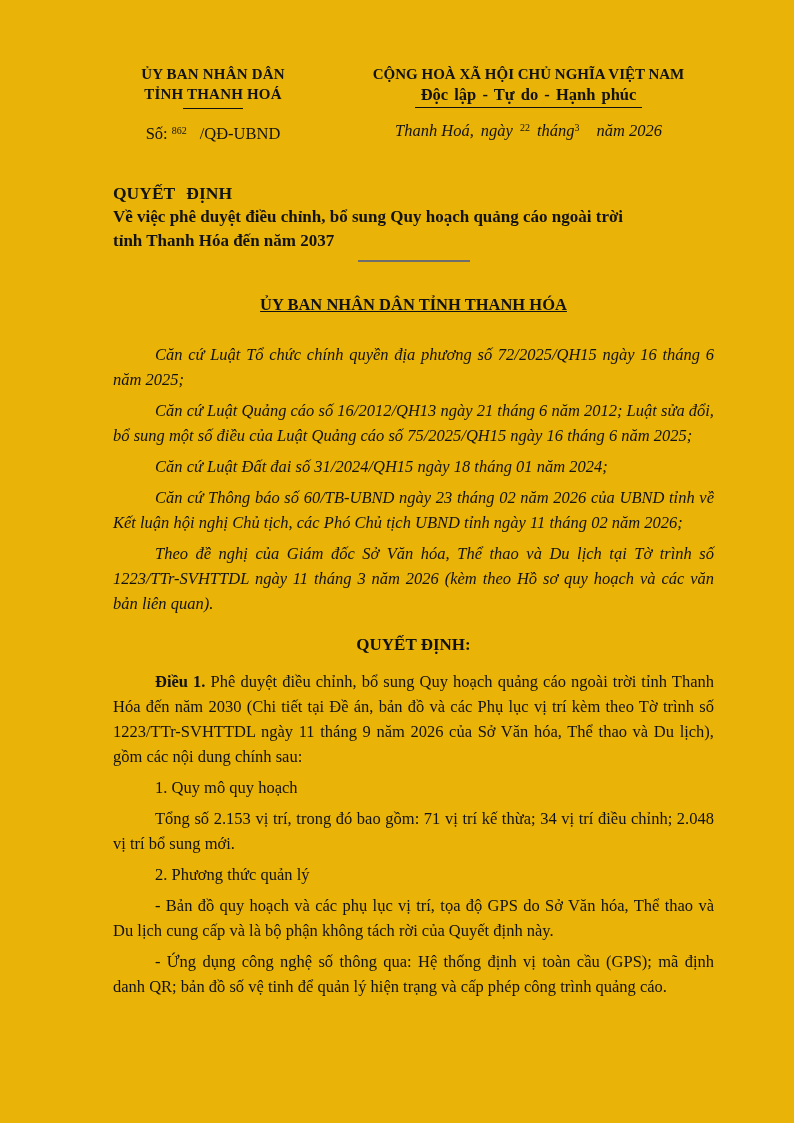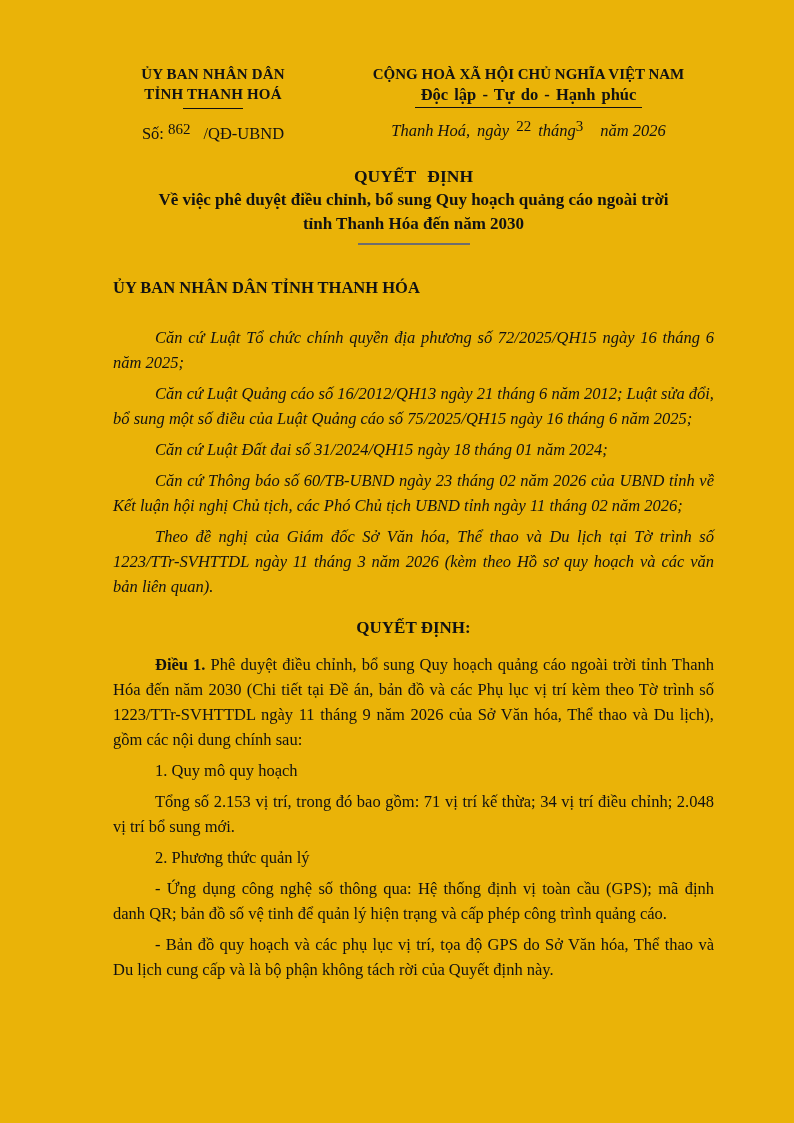--- a/index.html
+++ b/index.html
@@ -47,21 +47,21 @@
     margin: 4px auto 0 auto;
   }
   .number-line {
     margin-top: 15px;
     font-size: 16.5px;
     white-space: nowrap;
   }
   .raised {
     position: relative;
     top: -5px;
-    font-size: 15px;
+    font-size: 10px;
     font-style: normal;
   }
   .num-suffix { margin-left: 13px; }
   .num-value  { margin-left: 4px; }
 
   .motto-line1 {
     font-weight: bold;
     font-size: 15px;
     line-height: 20px;
     white-space: nowrap;
@@ -82,44 +82,45 @@
     font-size: 16.5px;
     white-space: nowrap;
   }
   .date-word { margin-left: 7px; }
   .date-day  { margin-left: 7px; }
   .date-month { margin-left: 0px; }
   .date-year { margin-left: 17px; }
 
   
   .title-block {
-    margin-top: 20px;
-    text-align: center;
+    margin-top: 37px;
   }
   .doc-type {
     font-weight: bold;
     font-size: 17.5px;
     line-height: 24px;
     word-spacing: 7px;
   }
   .subject {
     font-weight: bold;
     font-size: 17px;
     line-height: 24px;
   }
   .title-rule {
     width: 112px;
     border-top: 2px solid #6e6e6e;
     margin: 7px auto 0 auto;
   }
   .authority {
     margin-top: 31px;
+    text-align: center;
     font-weight: bold;
     font-size: 16.5px;
     line-height: 24px;
+    text-decoration: underline;
   }
 
   
   .doc-body {
     margin-top: 25px;
     font-size: 16.5px;
     line-height: 25px;
     text-align: justify;
   }
   .doc-body p {
@@ -157,21 +158,21 @@
       </div>
       <div class="date-line">
         <span>Thanh Hoá,</span><span class="date-word">ngày</span><span class="raised date-day">22</span><span class="date-word">tháng</span><span class="raised date-month">3</span><span class="date-year">năm 2026</span>
       </div>
     </div>
   </div>
 
   <div class="title-block">
     <div class="doc-type">QUYẾT ĐỊNH</div>
     <div class="subject">Về việc phê duyệt điều chỉnh, bổ sung Quy hoạch quảng cáo ngoài trời</div>
-    <div class="subject">tỉnh Thanh Hóa đến năm 2030</div>
+    <div class="subject">tỉnh Thanh Hóa đến năm 2037</div>
     <div class="title-rule"></div>
   </div>
 
   <div class="authority">ỦY BAN NHÂN DÂN TỈNH THANH HÓA</div>
 
   <div class="doc-body">
     <div class="preamble">
       <p>Căn cứ Luật Tổ chức chính quyền địa phương số 72/2025/QH15 ngày 16 tháng 6 năm 2025;</p>
       <p>Căn cứ Luật Quảng cáo số 16/2012/QH13 ngày 21 tháng 6 năm 2012; Luật sửa đổi, bổ sung một số điều của Luật Quảng cáo số 75/2025/QH15 ngày 16 tháng 6 năm 2025;</p>
       <p>Căn cứ Luật Đất đai số 31/2024/QH15 ngày 18 tháng 01 năm 2024;</p>
@@ -180,17 +181,17 @@
     </div>
 
     <p class="decision-heading">QUYẾT ĐỊNH:</p>
 
     <p><span class="b">Điều 1.</span><span> Phê duyệt điều chỉnh, bổ sung Quy hoạch quảng cáo ngoài trời tỉnh Thanh Hóa đến năm 2030 (Chi tiết tại Đề án, bản đồ và các Phụ lục vị trí kèm theo Tờ trình số 1223/TTr-SVHTTDL ngày 11 tháng 9 năm 2026 của Sở Văn hóa, Thể thao và Du lịch), gồm các nội dung chính sau:</span></p>
 
     <p>1. Quy mô quy hoạch</p>
     <p>Tổng số 2.153 vị trí, trong đó bao gồm: 71 vị trí kế thừa; 34 vị trí điều chỉnh; 2.048 vị trí bổ sung mới.</p>
 
     <p>2. Phương thức quản lý</p>
+    <p>- Bản đồ quy hoạch và các phụ lục vị trí, tọa độ GPS do Sở Văn hóa, Thể thao và Du lịch cung cấp và là bộ phận không tách rời của Quyết định này.</p>
     <p>- Ứng dụng công nghệ số thông qua: Hệ thống định vị toàn cầu (GPS); mã định danh QR; bản đồ số vệ tinh để quản lý hiện trạng và cấp phép công trình quảng cáo.</p>
-    <p>- Bản đồ quy hoạch và các phụ lục vị trí, tọa độ GPS do Sở Văn hóa, Thể thao và Du lịch cung cấp và là bộ phận không tách rời của Quyết định này.</p>
   </div>
 
 </div>
 
 </body></html>

